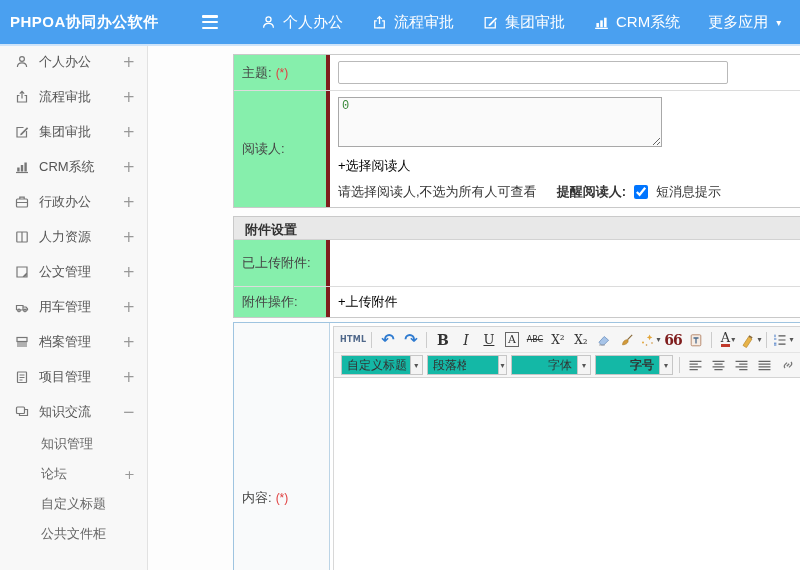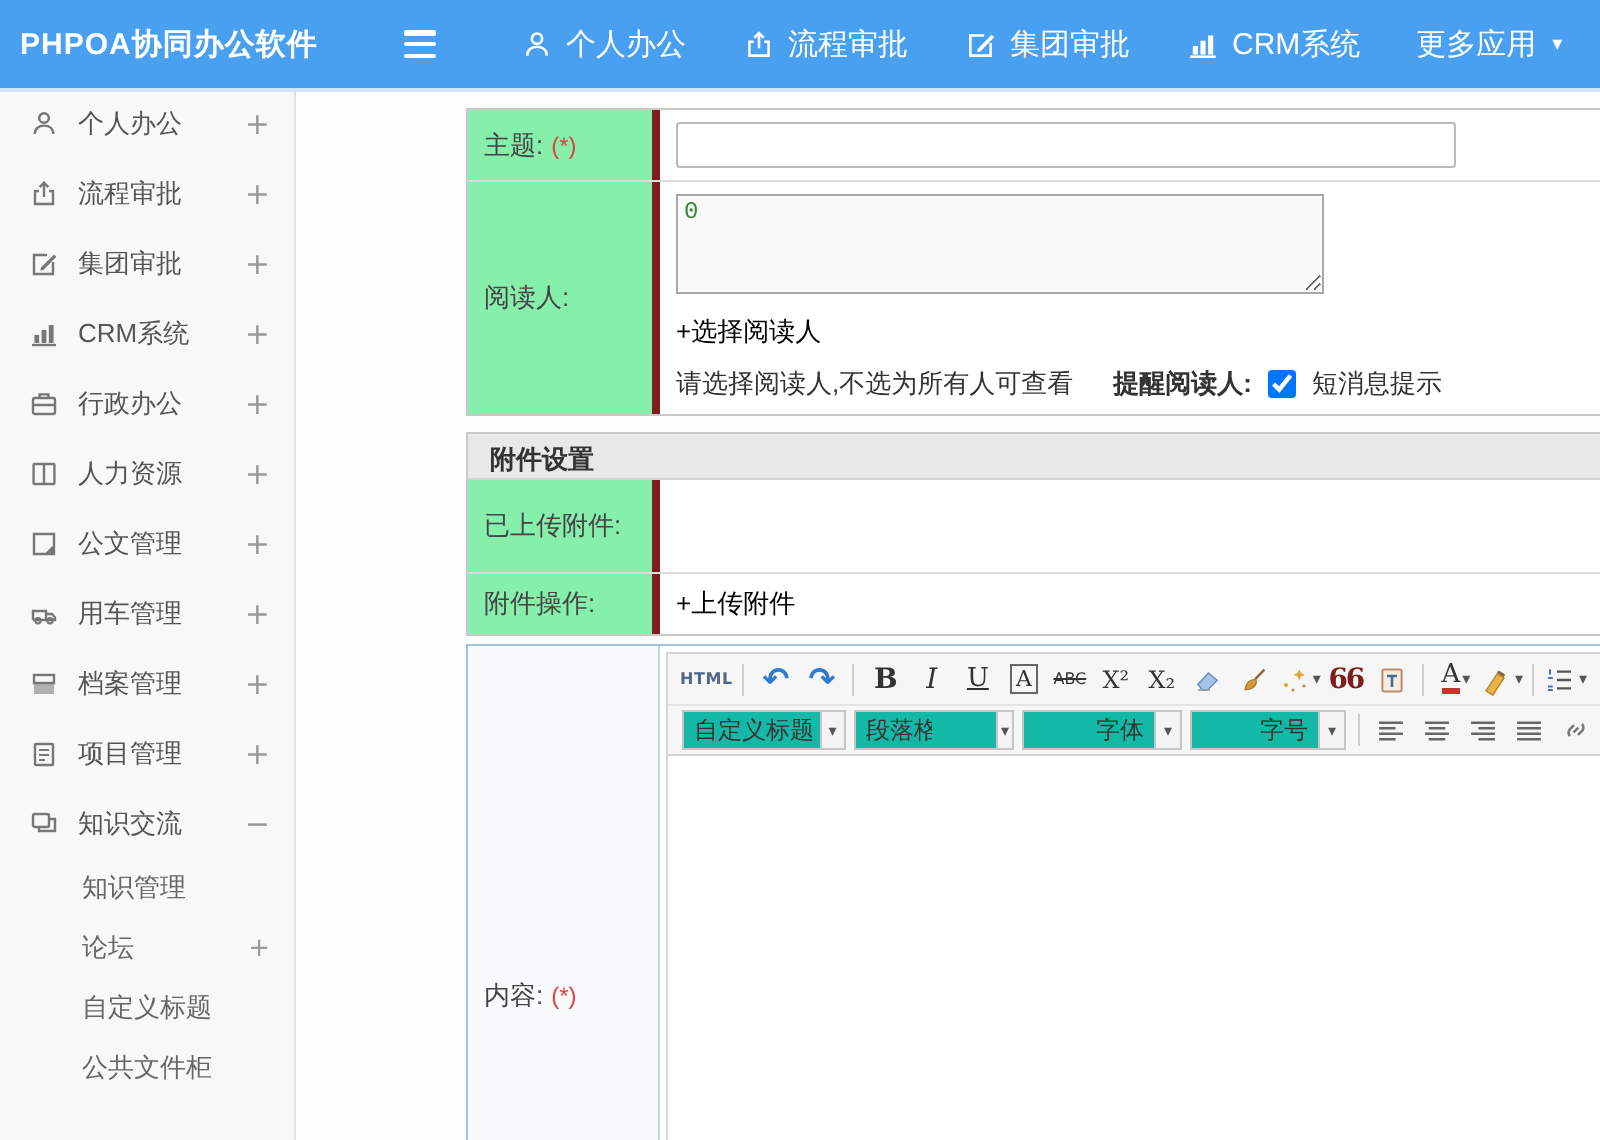--- a/index.html
+++ b/index.html
@@ -76,21 +76,21 @@
   .b-strike { font-size:8px; text-decoration:line-through; letter-spacing:0; }
   .b-supsub { font-size:12px; }
   .b-quote { font-weight:bold; font-size:14px; color:#7f1d1d; letter-spacing:-1px; }
   .b-fontcolor { font-size:13px; border-bottom:3px solid #c0392b; line-height:12px; height:15px; }
   .mini-caret { font-size:8px; color:#555; margin-left:1px; font-family:"DejaVu Sans",sans-serif; }
   .ed-icon { width:16px; height:16px; flex:none; }
 
   .combo { display:inline-flex; align-items:center; justify-content:flex-end; height:20px; background:#14b8a6; border:1px solid #c6c6c6; font-size:12px; color:#333; margin:0 2px; cursor:pointer; flex:none; }
   .combo .ctxt { padding:0 5px; overflow:hidden; }
   .combo .carrow { border-left:1px solid #c6c6c6; width:13px; height:100%; display:flex; align-items:center; justify-content:center; font-size:8px; color:#555; background:#f4f4f4; font-family:"DejaVu Sans",sans-serif; }
-  .c1 { width:82px; } .c2 { width:80px;gap:32px; } .c3 { width:80px; } .c4 { width:78px; }
+  .c1 { width:82px; } .c2 { width:80px;gap:32px; } .c3 { width:80px; } .c4 { width:78px;font-weight:bold; }
 
   .align-ic { width:15px; height:11px; }
   .ed-content { border:1px solid #d8d8d8; border-top:none; background:#fff; height:276px; }
 </style>
 </head>
 <body>
 
 <svg width="0" height="0" style="position:absolute">
   <defs>
     <g id="i-home">

